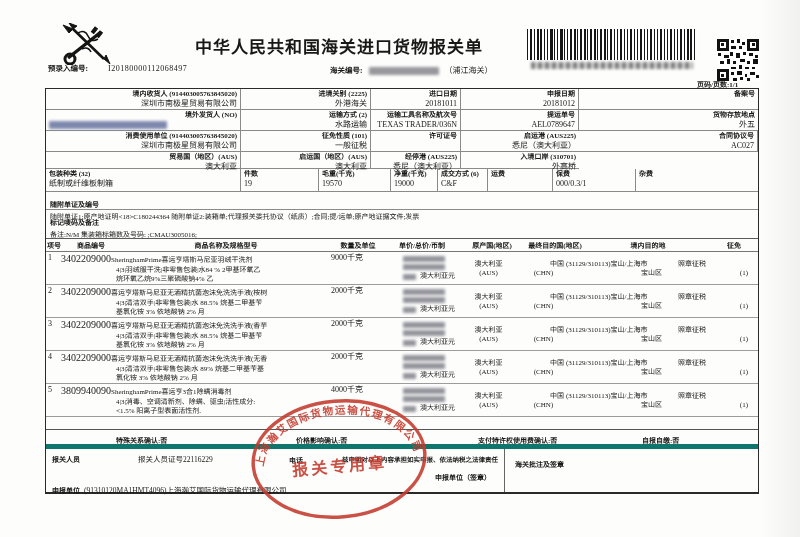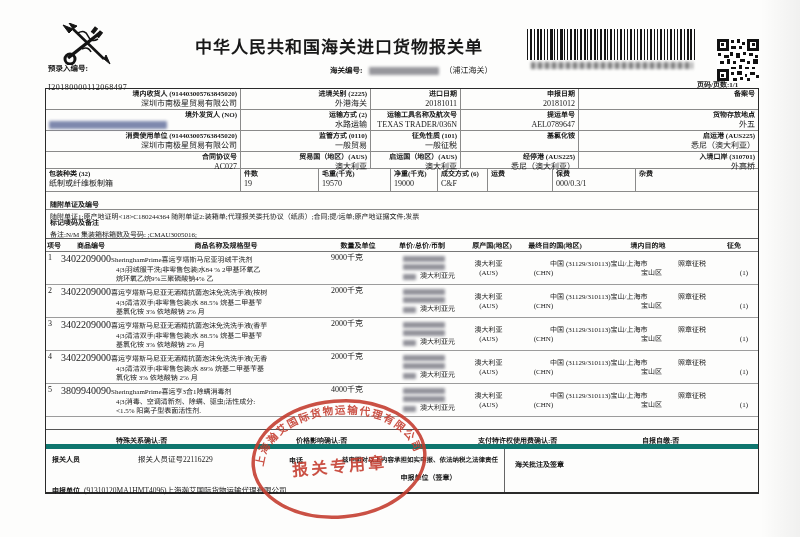--- a/index.html
+++ b/index.html
@@ -10,21 +10,21 @@
   .val{font-size:8px;line-height:1.25;white-space:nowrap;}
   
   #title{left:195px;top:33px;font-size:17px;font-weight:900;letter-spacing:1px;white-space:nowrap;}
   #barcode{left:527px;top:29px;width:170px;height:31px;
     background:repeating-linear-gradient(90deg,#161616 0 1.5px,#fff 1.5px 3px,#161616 3px 5.5px,#fff 5.5px 7.5px,#161616 7.5px 8.5px,#fff 8.5px 10px);
     filter:blur(.7px);}
   #barcode-digits{left:531px;top:62px;width:162px;height:7px;
     background:repeating-linear-gradient(90deg,#7a7a7a 0 4px,#d8d8d8 4px 7px);filter:blur(1.8px);}
   .redact{background:#97979c;border-radius:1px;filter:blur(1.5px);}
   .redact.blue{background:#7e88ad;}
-  #preentry{left:48px;top:64px;display:flex;gap:9px;align-items:baseline;flex-direction:column;}
+  #preentry{left:48px;top:64px;display:flex;gap:20px;align-items:baseline;}
   #customsno{left:330px;top:66px;display:flex;gap:6px;align-items:center;}
   #pageinfo{left:697px;top:79px;font-size:7px;font-weight:bold;}
   
   #form{left:45px;top:88px;width:712px;height:403px;border:1.5px solid #2a2a2a;border-bottom-width:2.5px;}
   .band{position:absolute;left:0;width:712px;box-sizing:border-box;}
   #b1{top:0;height:80px;display:grid;grid-template-columns:195px 130px 90px 118px 179px;grid-template-rows:21px 21px 21px 17px;text-align:right;}
   .c{box-sizing:border-box;border-right:1px solid #8a8a8a;border-bottom:1px solid #8a8a8a;padding:1px 3px 0;overflow:visible;}
   .c.last{border-right:none;}
   #row5{top:80px;height:23px;display:flex;}
   #row5 .c{height:23px;}
@@ -193,29 +193,25 @@
       <div class="c last">
         <div class="lbl">货物存放地点</div>
         <div class="val">外五</div>
       </div>
 
       <div class="c">
         <div class="lbl">消费使用单位 (914403005763845020)</div>
         <div class="val">深圳市南极星贸易有限公司</div>
       </div>
       <div class="c">
-        <div class="lbl">监管方式 (0110)</div>
-        <div class="val">一般贸易</div>
-      </div>
-      <div class="c">
         <div class="lbl">征免性质 (101)</div>
         <div class="val">一般征税</div>
       </div>
       <div class="c">
-        <div class="lbl">基氯化铵</div>
+        <div class="lbl">许可证号</div>
         <div class="val"></div>
       </div>
       <div class="c last">
         <div class="lbl">启运港 (AUS225)</div>
         <div class="val">悉尼（澳大利亚）</div>
       </div>
 
       <div class="c">
         <div class="lbl">合同协议号</div>
         <div class="val">AC027</div>
@@ -473,21 +469,21 @@
       <span style="left:250px">价格影响确认:否</span>
       <span style="left:432px">支付特许权使用费确认:否</span>
       <span style="left:596px">自报自缴:否</span>
     </div>
 
     <div id="sign" class="band" style="position:absolute">
       <span class="f lbl" style="left:6px;top:7px">报关人员</span>
       <span class="f val" style="left:92px;top:6px;font-size:7.5px">报关人员证号22116229</span>
       <span class="f lbl" style="left:243px;top:8px">电话</span>
       <span class="f lbl" style="left:260px;top:7px;width:192px;text-align:right;font-size:6.5px">兹申明对以上内容承担如实申报、依法纳税之法律责任</span>
-      <span class="f lbl" style="left:320px;top:25px;width:125px;text-align:center">申报单位（签章）</span>
+      <span class="f lbl" style="left:320px;top:25px;width:125px;text-align:right">申报单位（签章）</span>
       <span class="f" style="left:6px;top:30px">
         <span class="lbl">申报单位</span>
         <span class="val" style="font-size:7.5px">(91310120MA1HMT4096)上海瀚艾国际货物运输代理有限公司</span>
       </span>
       <div id="notebox">
         <span class="lbl">海关批注及签章</span>
       </div>
     </div>
   </div>
 

